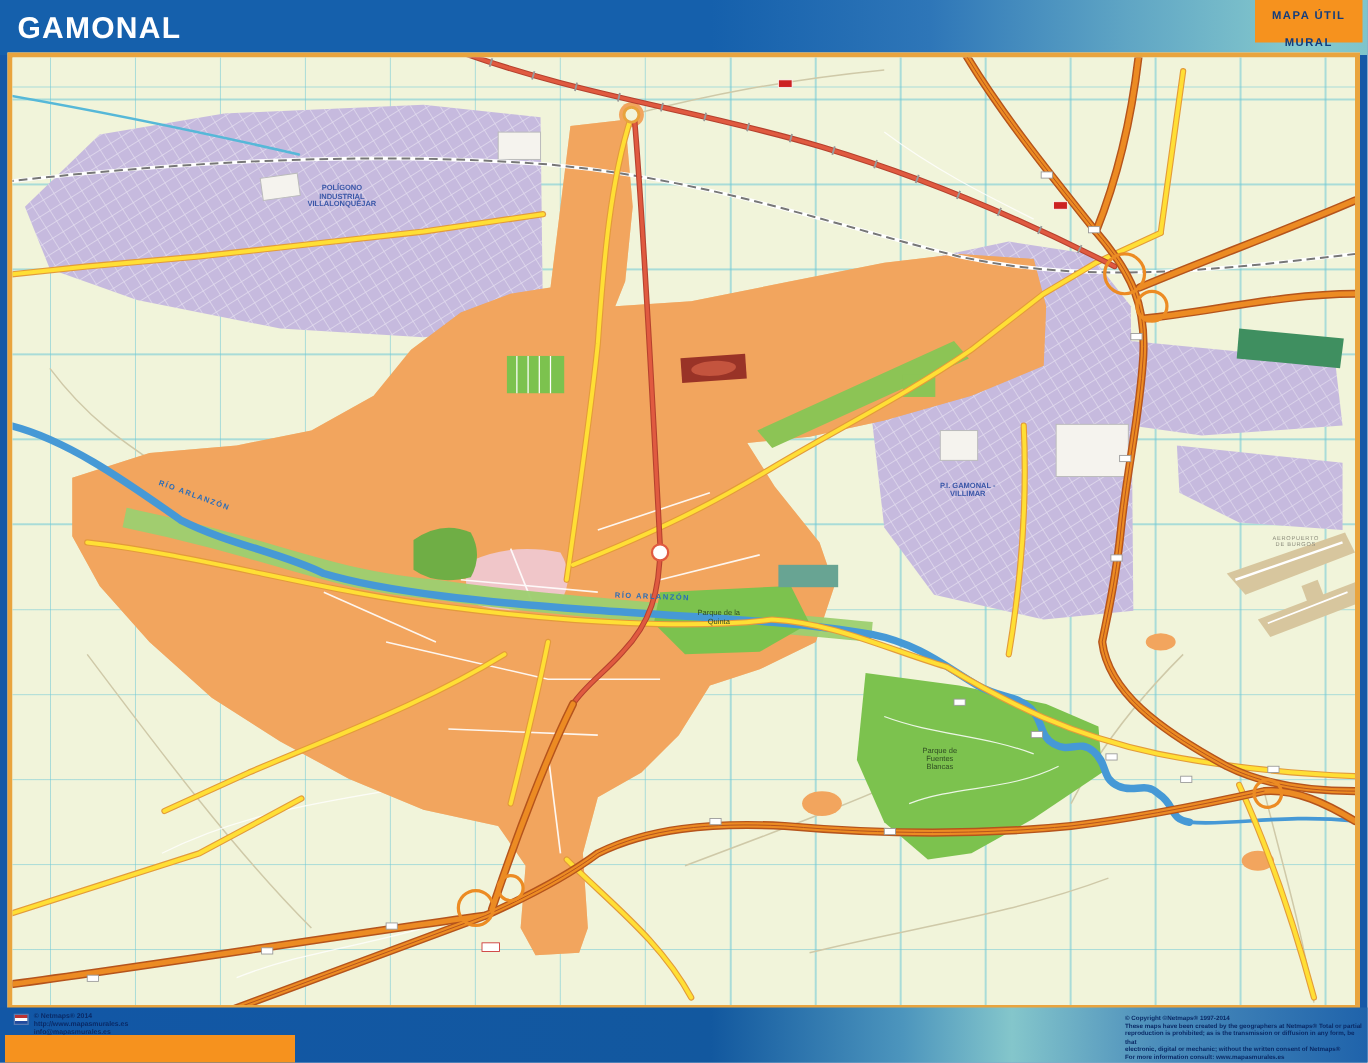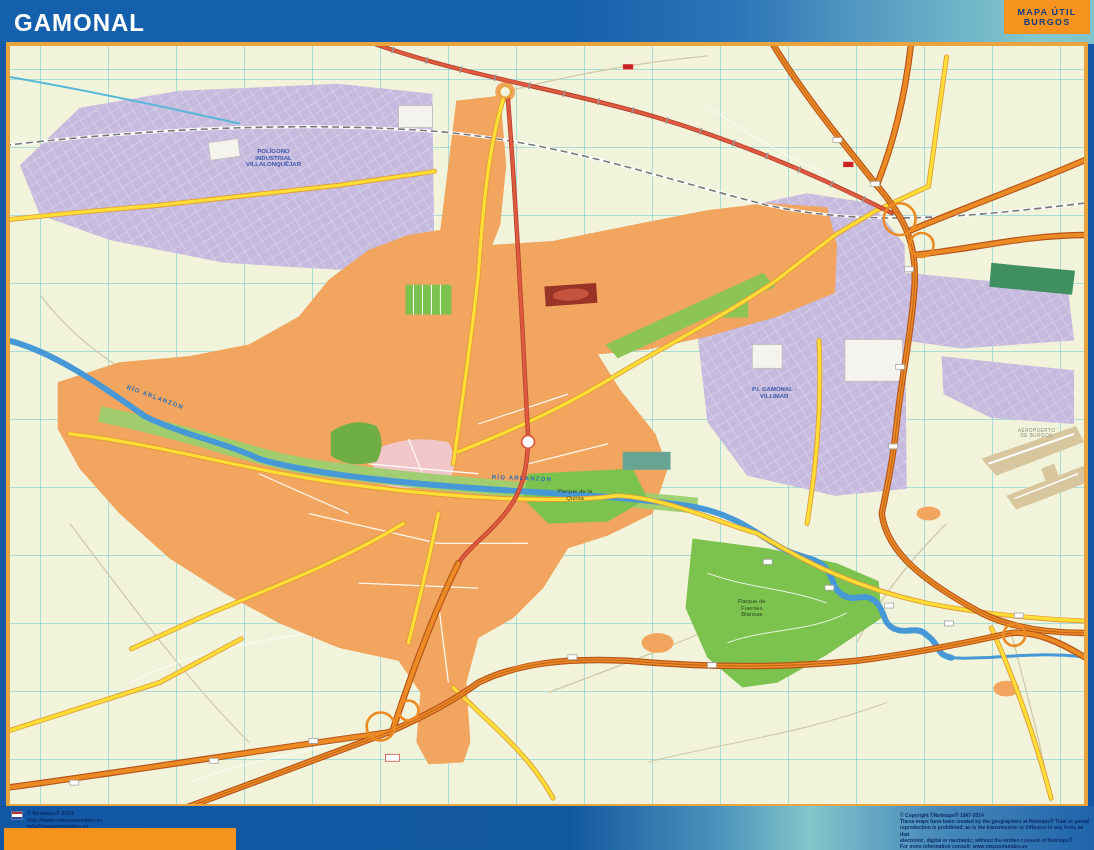--- a/index.html
+++ b/index.html
@@ -5,21 +5,21 @@
   html,body{margin:0;padding:0;}
   body{width:1094px;height:850px;overflow:hidden;font-family:"Liberation Sans",sans-serif;}
   .page{position:relative;width:1094px;height:850px;background:#1558a7;}
 
   
   .header{position:absolute;left:0;top:0;width:1094px;height:44px;
     background:linear-gradient(90deg,#1560ac 0%,#1560ac 52%,#2e76b8 68%,#5ea4c4 82%,#85c9cd 95%,#7fc4cb 100%);}
   .title{position:absolute;left:14px;top:9px;color:#ffffff;font-size:24px;font-weight:800;letter-spacing:1px;}
   .badge{position:absolute;right:4px;top:0;width:86px;height:34px;background:#f6921e;
     display:flex;flex-direction:column;align-items:center;justify-content:center;}
-  .badge div{color:#123d7e;font-size:9px;font-weight:800;letter-spacing:1.2px;line-height:10px;}
+  .badge div{color:#123d7e;font-size:9px;font-weight:800;letter-spacing:1.2px;line-height:10px;margin-top:12px;}
 
   
   .map-frame{position:absolute;left:6px;top:42px;width:1074px;height:758px;border:4px solid #e9a43e;background:#f1f4da;}
   .map{position:relative;width:1074px;height:758px;
     background-color:#f1f4da;
     background-image:
       repeating-linear-gradient(90deg, rgba(110,200,214,.55) 0 1px, transparent 1px 68px),
       repeating-linear-gradient(0deg,  rgba(110,200,214,.55) 0 1px, transparent 1px 68px);
     background-position:30px 24px;}
   .map svg{position:absolute;left:0;top:0;}
@@ -42,21 +42,21 @@
 </style>
 </head>
 <body>
 
 <div class="page">
 
   <div class="header">
     <div class="title">GAMONAL</div>
     <div class="badge">
       <div>MAPA ÚTIL</div>
-      <div>BURGOS</div>
+      <div>MURAL</div>
     </div>
   </div>
 
   <div class="map-frame">
     <div class="map">
       <svg width="1074" height="758" viewBox="0 0 1078 762" preserveAspectRatio="none">
         <defs>
           <pattern id="stA" width="12" height="12" patternUnits="userSpaceOnUse" patternTransform="rotate(24)">
             <path d="M0 0H12M0 0V12" stroke="#ffffff" stroke-width="1.1"></path>
           </pattern>

